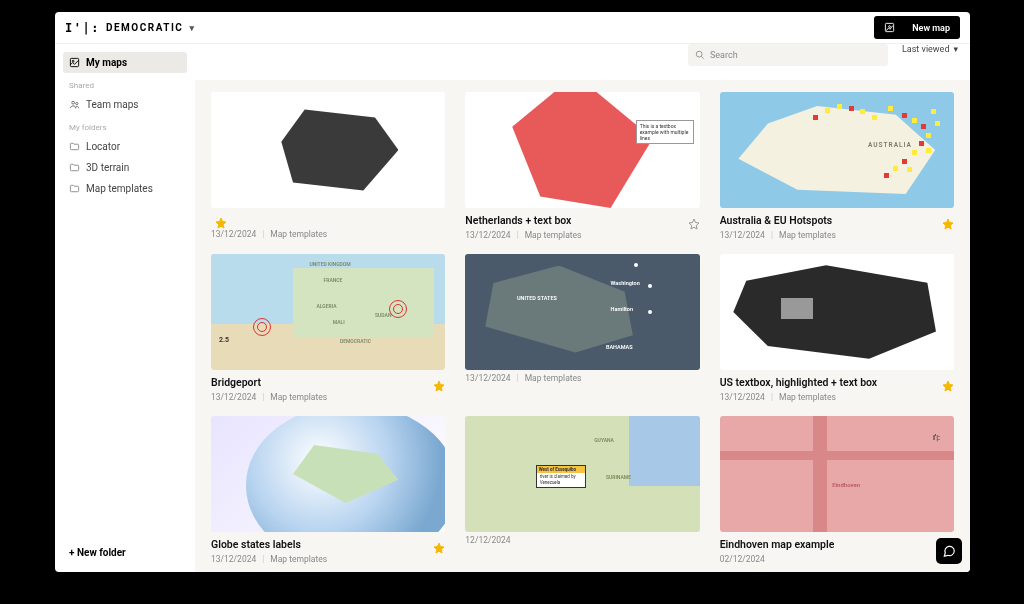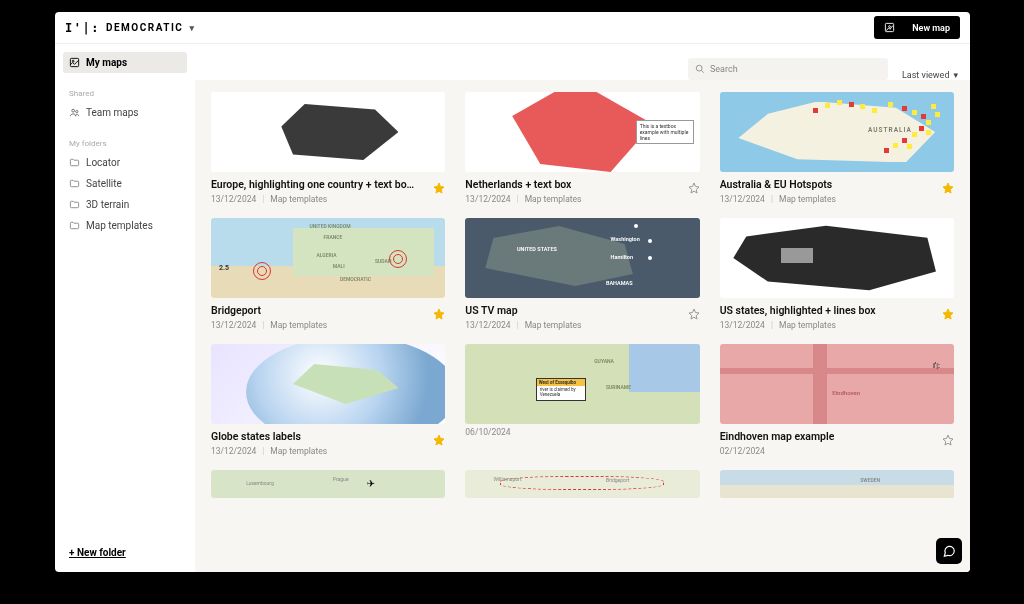--- a/index.html
+++ b/index.html
@@ -8,31 +8,31 @@
 .topbar{height:32px;border-bottom:1px solid #eee;display:flex;align-items:center;padding:0 10px;justify-content:space-between}
 .brand{display:flex;align-items:center;gap:6px;font-size:10px;font-weight:700;letter-spacing:1.5px}
 .brand-icon{font-family:monospace;font-weight:900;font-size:12px}
 .brand-chev{font-size:9px;color:#555}
 .newmap-btn{background:#000;color:#fff;font-size:9px;font-weight:600;padding:6px 10px;border-radius:3px;display:flex;align-items:center;gap:17px}
 .newmap-btn svg{width:11px;height:11px}
 .body{flex:1;display:flex;overflow:hidden}
 .sidebar{width:140px;padding:8px;flex-shrink:0;display:flex;flex-direction:column;font-size:10px}
 .sb-item{display:flex;align-items:center;gap:6px;padding:5px 6px;border-radius:3px;color:#444}
 .sb-item.active{background:#eceae6;font-weight:700;color:#000}
-.sb-label{color:#aaa;font-size:8px;padding:4px 6px;margin-top:12px}
+.sb-label{color:#aaa;font-size:8px;padding:4px 6px;margin-top:4px}
 .sb-item svg{width:11px;height:11px;flex-shrink:0}
-.newfolder{margin-top:auto;font-size:10px;font-weight:700;text-decoration:underline;padding:6px}
+.newfolder{margin-top:auto;font-size:10px;font-weight:700;padding:6px}
 .main{flex:1;background:#f7f6f3;display:flex;flex-direction:column;overflow:hidden}
-.main-top{height:36px;display:flex;align-items:flex-end;justify-content:flex-end;padding:0 12px;gap:14px;background:#fff}
+.main-top{height:36px;display:flex;align-items:flex-start;justify-content:flex-end;padding:0 12px;gap:14px;background:#fff}
 .search{width:200px;height:22px;background:#f4f3f0;border-radius:3px;display:flex;align-items:center;padding:0 7px;gap:5px;font-size:9px;color:#888}
 .search svg{width:10px;height:10px}
 .sort{font-size:9px;color:#444;display:flex;align-items:center;gap:4px}
 .grid{flex:1;padding:12px 16px;overflow:auto;display:grid;grid-template-columns:repeat(3,1fr);gap:14px 20px;align-content:start}
 .card{display:flex;flex-direction:column}
-.thumb{height:80px;border-radius:3px;background:#ddd;position:relative;overflow:hidden}
+.thumb{height:116px;border-radius:3px;background:#ddd;position:relative;overflow:hidden}
 .card-title-row{display:flex;align-items:center;justify-content:space-between;margin-top:6px}
 .card-title{font-size:10.5px;font-weight:600;color:#111;white-space:nowrap;overflow:hidden;text-overflow:ellipsis}
 .star{width:12px;height:12px;flex-shrink:0;margin-left:4px}
 .star svg{width:100%;height:100%}
 .card-meta{font-size:8.5px;color:#888;margin-top:3px;display:flex;align-items:center;gap:6px}
 .card-meta .sep{color:#ccc}
 .card.partial .thumb{height:28px}
 .chat-fab{position:absolute;right:8px;bottom:8px;width:26px;height:26px;background:#000;border-radius:5px;display:flex;align-items:center;justify-content:center}
 .chat-fab svg{width:14px;height:14px;stroke:#fff}
 
@@ -126,26 +126,20 @@
           <div class="sb-item">
             <svg viewBox="0 0 24 24" fill="none" stroke="#888" stroke-width="2">
               <path d="M3 7a2 2 0 012-2h4l2 2h8a2 2 0 012 2v8a2 2 0 01-2 2H5a2 2 0 01-2-2z"></path>
             </svg>
             <span>Locator</span>
           </div>
           <div class="sb-item">
             <svg viewBox="0 0 24 24" fill="none" stroke="#888" stroke-width="2">
               <path d="M3 7a2 2 0 012-2h4l2 2h8a2 2 0 012 2v8a2 2 0 01-2 2H5a2 2 0 01-2-2z"></path>
             </svg>
-            <span>Satellite</span>
-          </div>
-          <div class="sb-item">
-            <svg viewBox="0 0 24 24" fill="none" stroke="#888" stroke-width="2">
-              <path d="M3 7a2 2 0 012-2h4l2 2h8a2 2 0 012 2v8a2 2 0 01-2 2H5a2 2 0 01-2-2z"></path>
-            </svg>
             <span>3D terrain</span>
           </div>
           <div class="sb-item">
             <svg viewBox="0 0 24 24" fill="none" stroke="#888" stroke-width="2">
               <path d="M3 7a2 2 0 012-2h4l2 2h8a2 2 0 012 2v8a2 2 0 01-2 2H5a2 2 0 01-2-2z"></path>
             </svg>
             <span>Map templates</span>
           </div>
         </div>
       <div class="newfolder">+ New folder</div>
@@ -162,21 +156,20 @@
         </div>
         <div class="sort">
           <span>Last viewed</span>
           <span>▾</span>
         </div>
       </div>
       <div class="grid" id="grid">
           <div class="card">
             <div class="thumb th-europe"></div>
             <div class="card-title-row">
-              <span class="card-title">Europe, highlighting one country + text bo…</span>
               <span class="star"><svg viewBox="0 0 24 24" fill="#f5b800" stroke="#f5b800" stroke-width="2">
                   <path d="M12 2l2.9 6.9L22 10l-5.5 5 1.6 7L12 18.5 5.9 22l1.6-7L2 10l7.1-1.1z"></path>
                 </svg></span>
             </div>
             <div class="card-meta">
               <span>13/12/2024</span>
               <span class="sep">|</span>
               <span>Map templates</span>
             </div>
           </div>
@@ -260,38 +253,32 @@
           <div class="card">
             <div class="thumb th-ustv">
               <span class="lab" style="left:22%;top:35%">UNITED STATES</span>
               <span class="lab" style="left:62%;top:22%">Washington</span>
               <span class="lab" style="left:62%;top:45%">Hamilton</span>
               <span class="lab" style="left:60%;top:78%">BAHAMAS</span>
               <span class="dot" style="left:78%;top:26%"></span>
               <span class="dot" style="left:78%;top:48%"></span>
               <span class="dot" style="left:72%;top:8%"></span>
             </div>
-            <div class="card-title-row">
-              <span class="card-title">US TV map</span>
-              <span class="star"><svg viewBox="0 0 24 24" fill="none" stroke="#999" stroke-width="2">
-                  <path d="M12 2l2.9 6.9L22 10l-5.5 5 1.6 7L12 18.5 5.9 22l1.6-7L2 10l7.1-1.1z"></path>
-                </svg></span>
-            </div>
             <div class="card-meta">
               <span>13/12/2024</span>
               <span class="sep">|</span>
               <span>Map templates</span>
             </div>
           </div>
           <div class="card">
             <div class="thumb th-usst">
               <div class="hl"></div>
             </div>
             <div class="card-title-row">
-              <span class="card-title">US states, highlighted + lines box</span>
+              <span class="card-title">US textbox, highlighted + text box</span>
               <span class="star"><svg viewBox="0 0 24 24" fill="#f5b800" stroke="#f5b800" stroke-width="2">
                   <path d="M12 2l2.9 6.9L22 10l-5.5 5 1.6 7L12 18.5 5.9 22l1.6-7L2 10l7.1-1.1z"></path>
                 </svg></span>
             </div>
             <div class="card-meta">
               <span>13/12/2024</span>
               <span class="sep">|</span>
               <span>Map templates</span>
             </div>
           </div>
@@ -310,21 +297,21 @@
             </div>
           </div>
           <div class="card">
             <div class="thumb th-disp">
               <div class="water"></div>
               <span class="lab" style="left:55%;top:18%">GUYANA</span>
               <span class="lab" style="left:60%;top:50%">SURINAME</span>
               <div class="box"><span class="hdr">West of Essequibo</span>river is claimed by Venezuela</div>
             </div>
             <div class="card-meta">
-              <span>06/10/2024</span>
+              <span>12/12/2024</span>
             </div>
           </div>
           <div class="card">
             <div class="thumb th-eind">
               <div class="road" style="left:0;top:30%;width:100%;height:8%"></div>
               <div class="road" style="left:40%;top:0;width:6%;height:100%"></div>
               <span class="lab" style="left:48%;top:56%">Eindhoven</span>
               <span class="logo">I'|:</span>
             </div>
             <div class="card-title-row">

